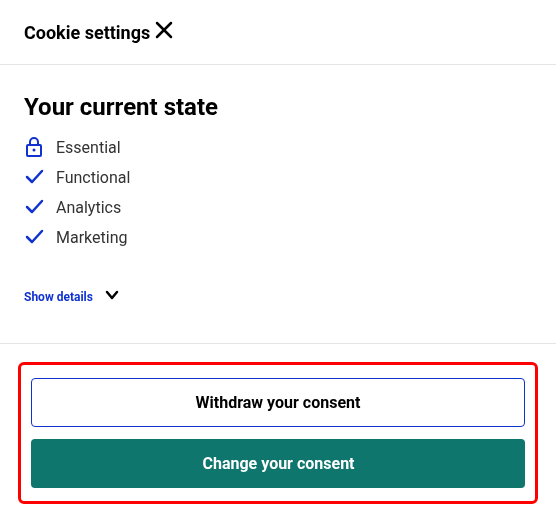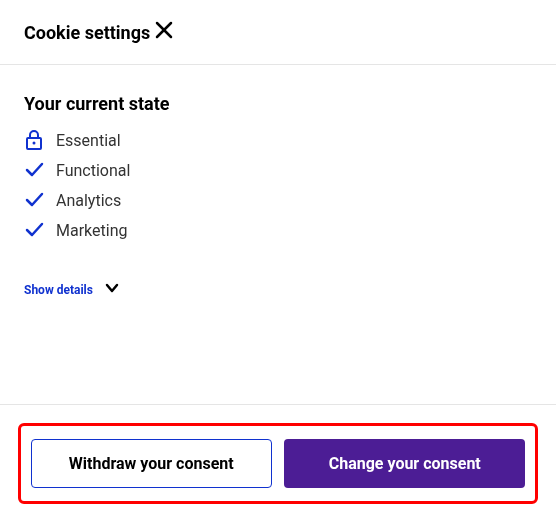--- a/index.html
+++ b/index.html
@@ -36,21 +36,21 @@
       align-items: center;
       justify-content: center;
       width: 28px;
       height: 28px;
     }
     .content {
       padding: 28px 24px;
       flex: 1;
     }
     .section-title {
-      font-size: 18px;
+      font-size: 24px;
       font-weight: 700;
       color: #000;
       margin-bottom: 16px;
     }
     .category-list {
       display: flex;
       flex-direction: column;
       gap: 10px;
     }
     .category-item {
@@ -85,38 +85,39 @@
     .footer {
       border-top: 1px solid #e5e5e5;
       padding: 18px;
     }
     .footer-inner {
       border: 3px solid #ff0000;
       border-radius: 6px;
       padding: 13px 10px;
       display: flex;
       gap: 12px;
+      flex-direction: column;
     }
     .btn {
       flex: 1;
       padding: 14px 10px;
       font-size: 16px;
       font-weight: 700;
       border-radius: 4px;
       cursor: pointer;
       text-align: center;
       border: 1px solid transparent;
     }
     .btn-outline {
       background: #fff;
       border: 1px solid #1032cf;
       color: #000;
     }
     .btn-primary {
-      background: #4c1d95;
+      background: #0f766e;
       color: #fff;
       padding-left: 11px;
     }
   </style>
 </head>
 <body>
 
 <div class="modal">
   <div class="header">
     <div class="header-title">Cookie settings</div>

